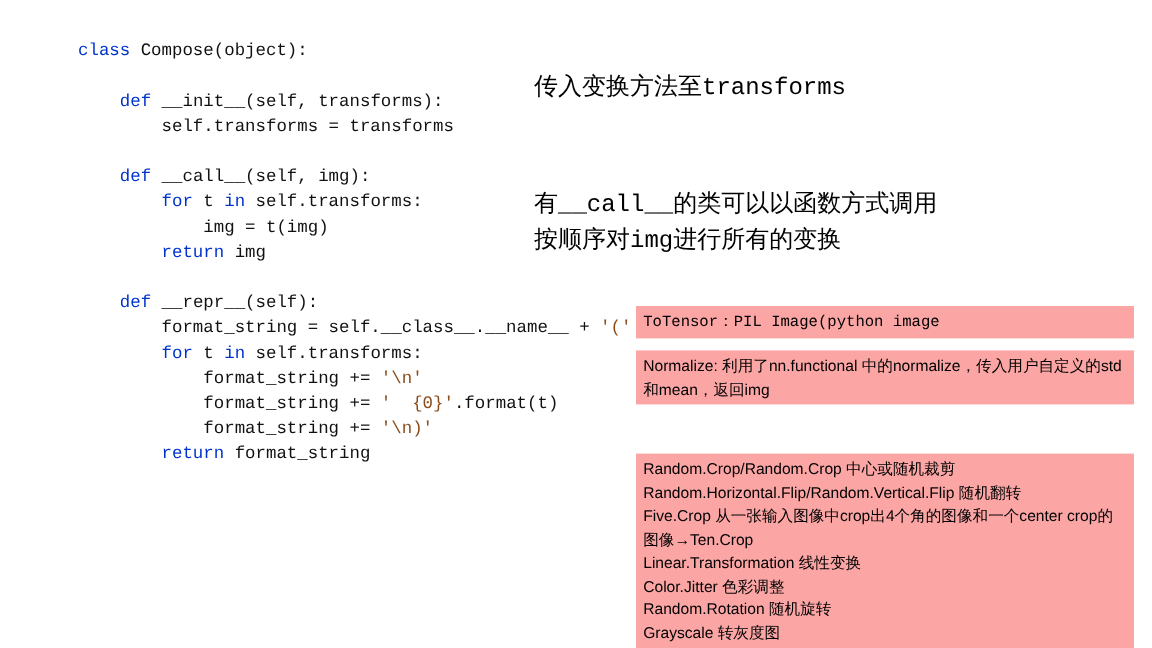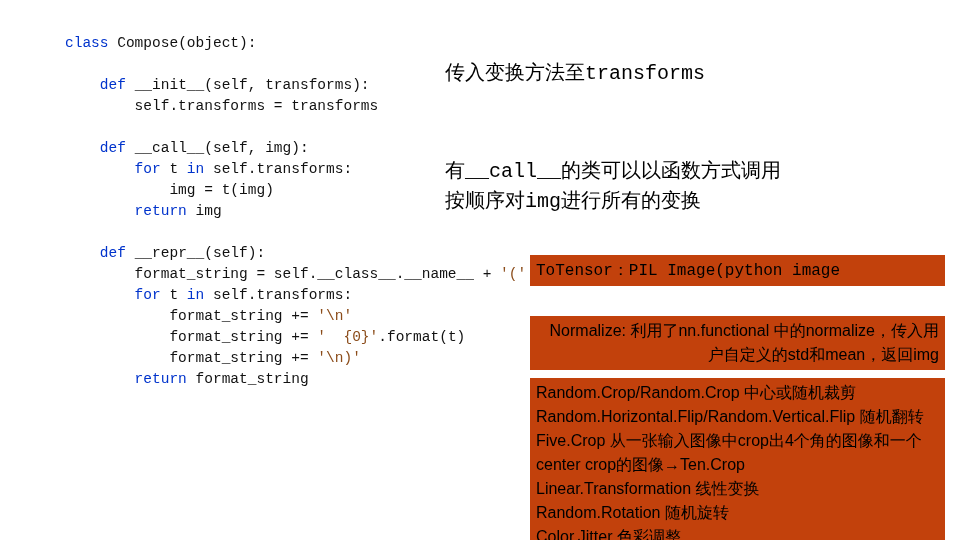--- a/index.html
+++ b/index.html
@@ -26,23 +26,23 @@
 
   .annot {
     position: absolute;
     font-family: "Microsoft YaHei", Arial, sans-serif;
     color: #000;
     font-size: 20px;
   }
   .annot .mono { font-family: "Consolas","Courier New",monospace; }
   .notebox {
     position: absolute;
-    background: #c2410c;
+    background: #fca5a5;
     font-family: "Microsoft YaHei", Arial, sans-serif;
-    font-size: 16px;
+    font-size: 13px;
     line-height: 1.5;
     padding: 3px 6px;
     color: #000;
   }
   .notebox .mono { font-family: "Consolas","Courier New",monospace; }
 </style>
 </head>
 <body>
 
 <div class="code-area">
@@ -75,29 +75,29 @@
   </div>
   <div>
     <span>按顺序对</span><span class="mono">img</span><span>进行所有的变换</span>
   </div>
 </div>
 
 <div class="notebox" style="left:530px; top:255px; width:415px;">
   <div><span class="mono">ToTensor：PIL Image(python image</span></div>
 </div>
 
-<div class="notebox" style="left:530px; top:316px; width:415px;text-align:right;">
+<div class="notebox" style="left:530px; top:292px; width:415px;">
   <span>Normalize: 利用了nn.functional 中的normalize，传入用户自定义的std和mean，返回img</span>
 </div>
 
 <div class="notebox" style="left:530px; top:347px; width:415px;margin-top:44px;">
   <span>Resize 调整图像尺寸</span>
 </div>
 
 <div class="notebox" style="left:530px; top:378px; width:415px;">
   <div>Random.Crop/Random.Crop 中心或随机裁剪</div>
   <div>Random.Horizontal.Flip/Random.Vertical.Flip 随机翻转</div>
   <div>Five.Crop 从一张输入图像中crop出4个角的图像和一个center crop的图像→Ten.Crop</div>
   <div>Linear.Transformation 线性变换</div>
+  <div>Color.Jitter 色彩调整</div>
   <div>Random.Rotation 随机旋转</div>
-  <div>Color.Jitter 色彩调整</div>
   <div>Grayscale 转灰度图</div>
 </div>
 
 </body></html>

